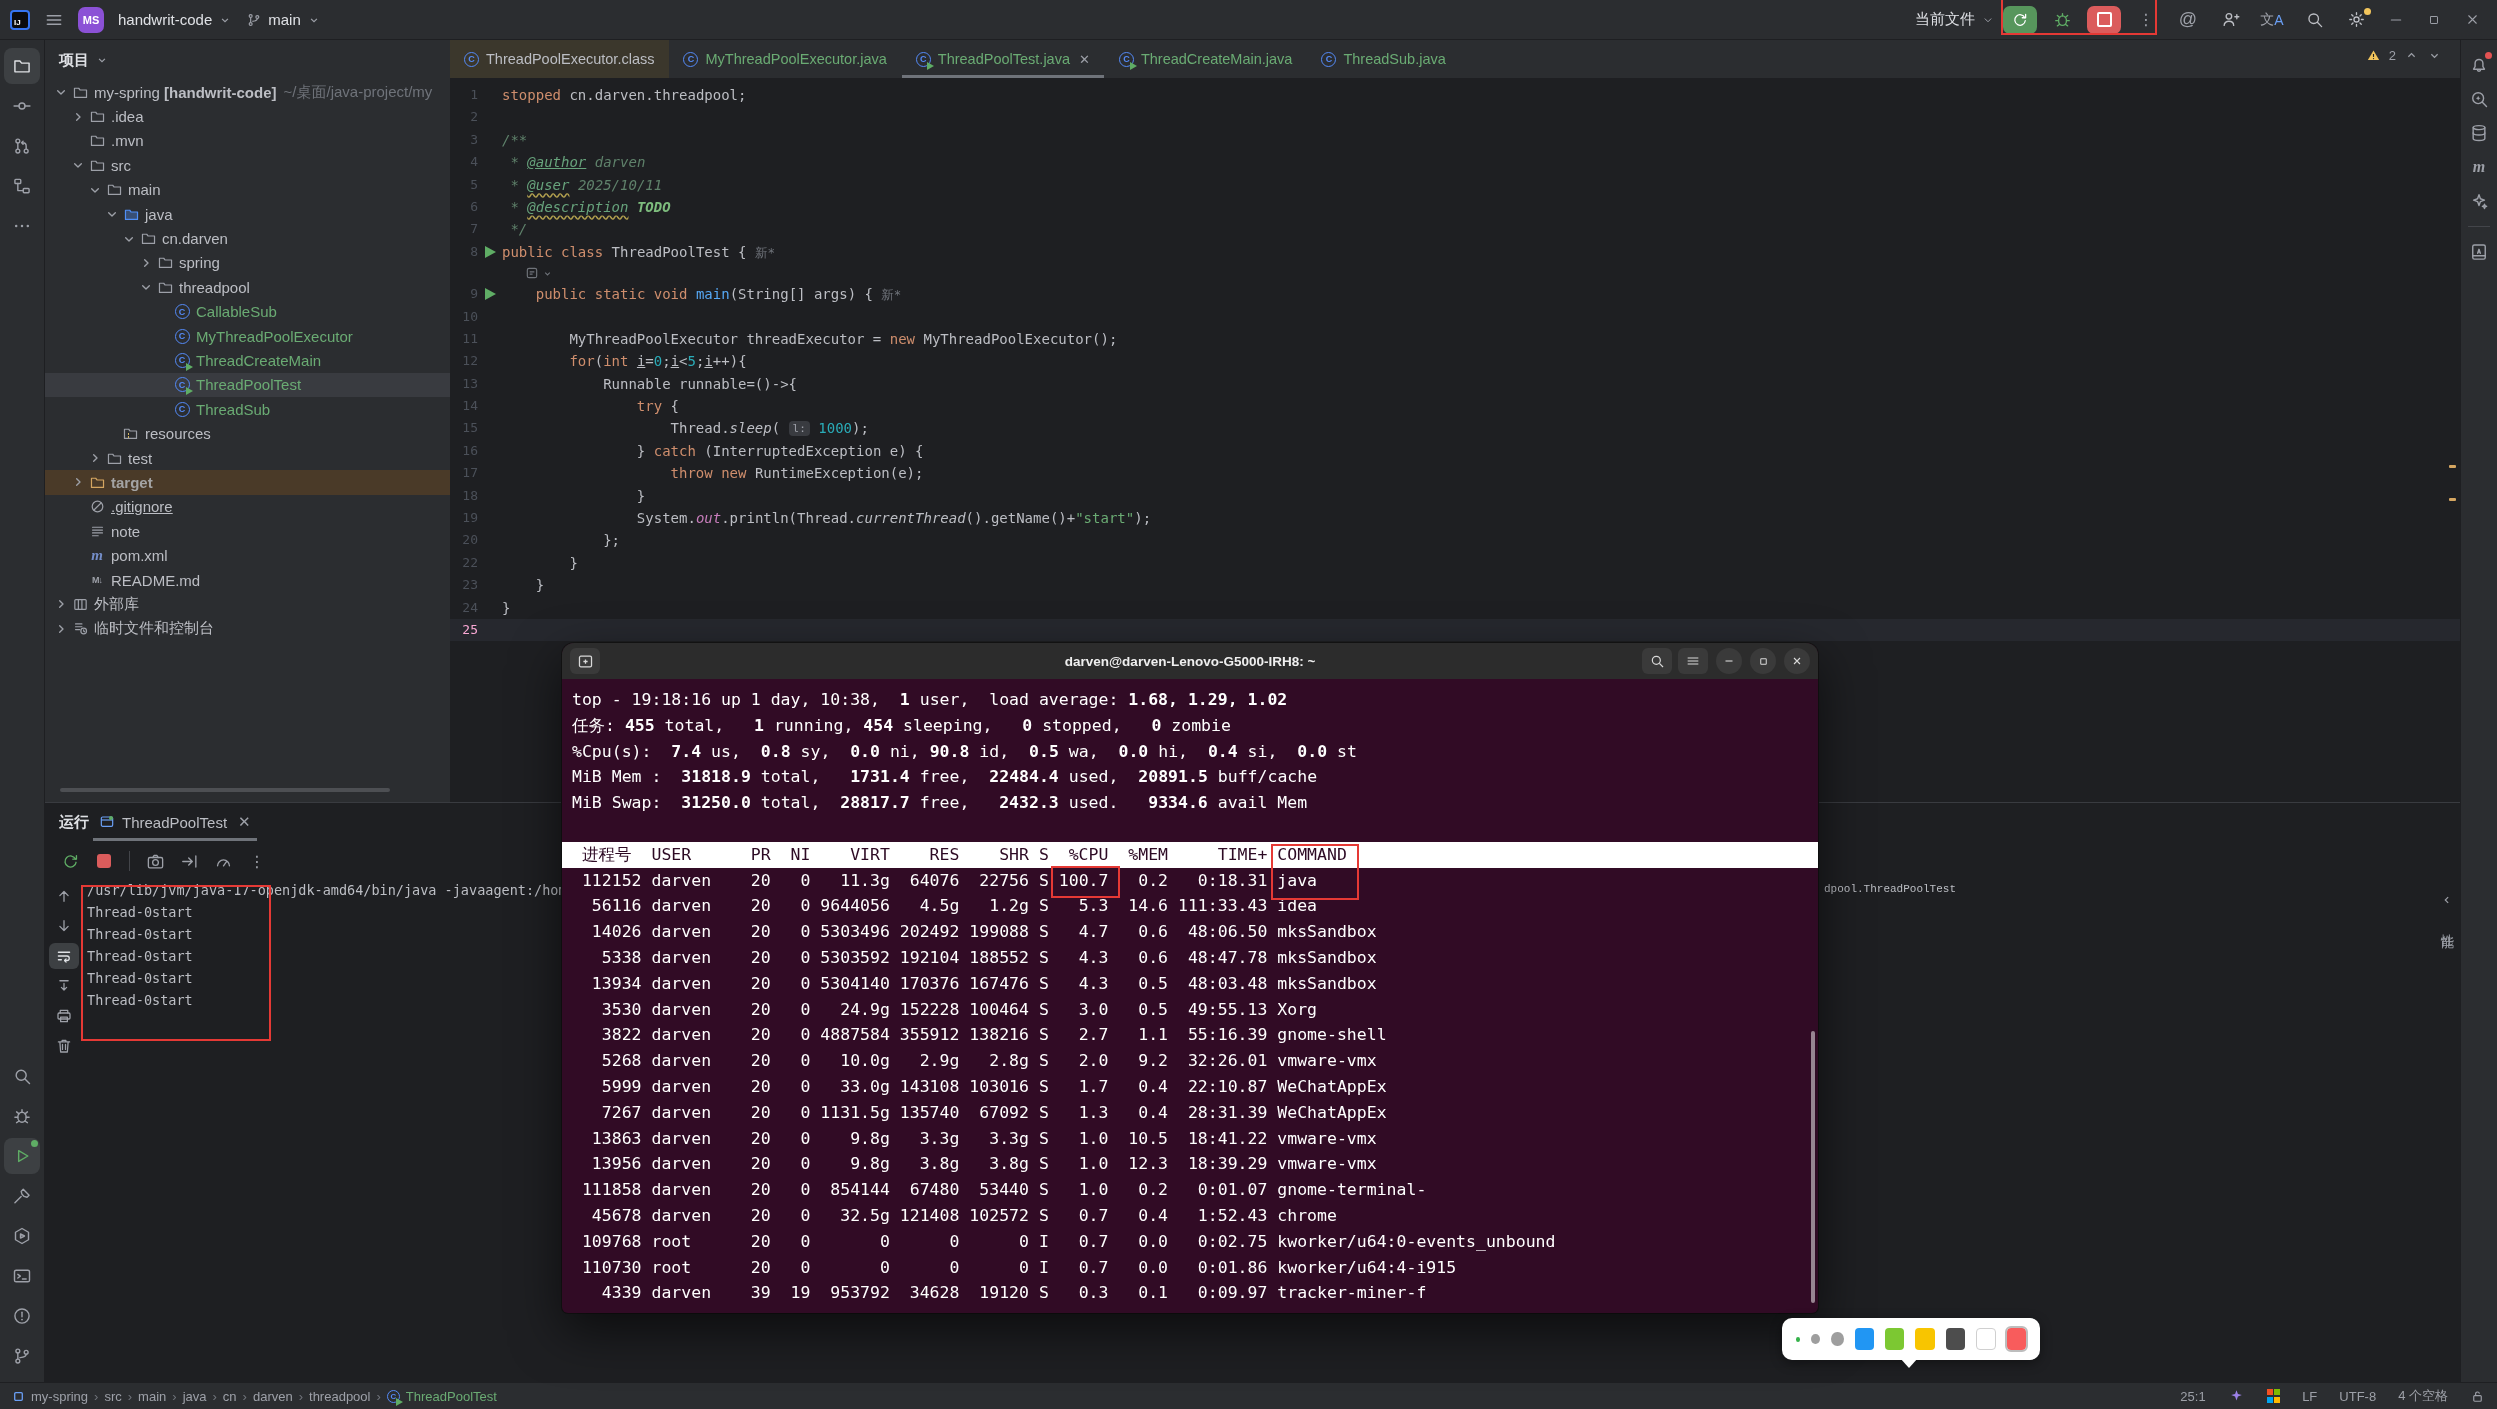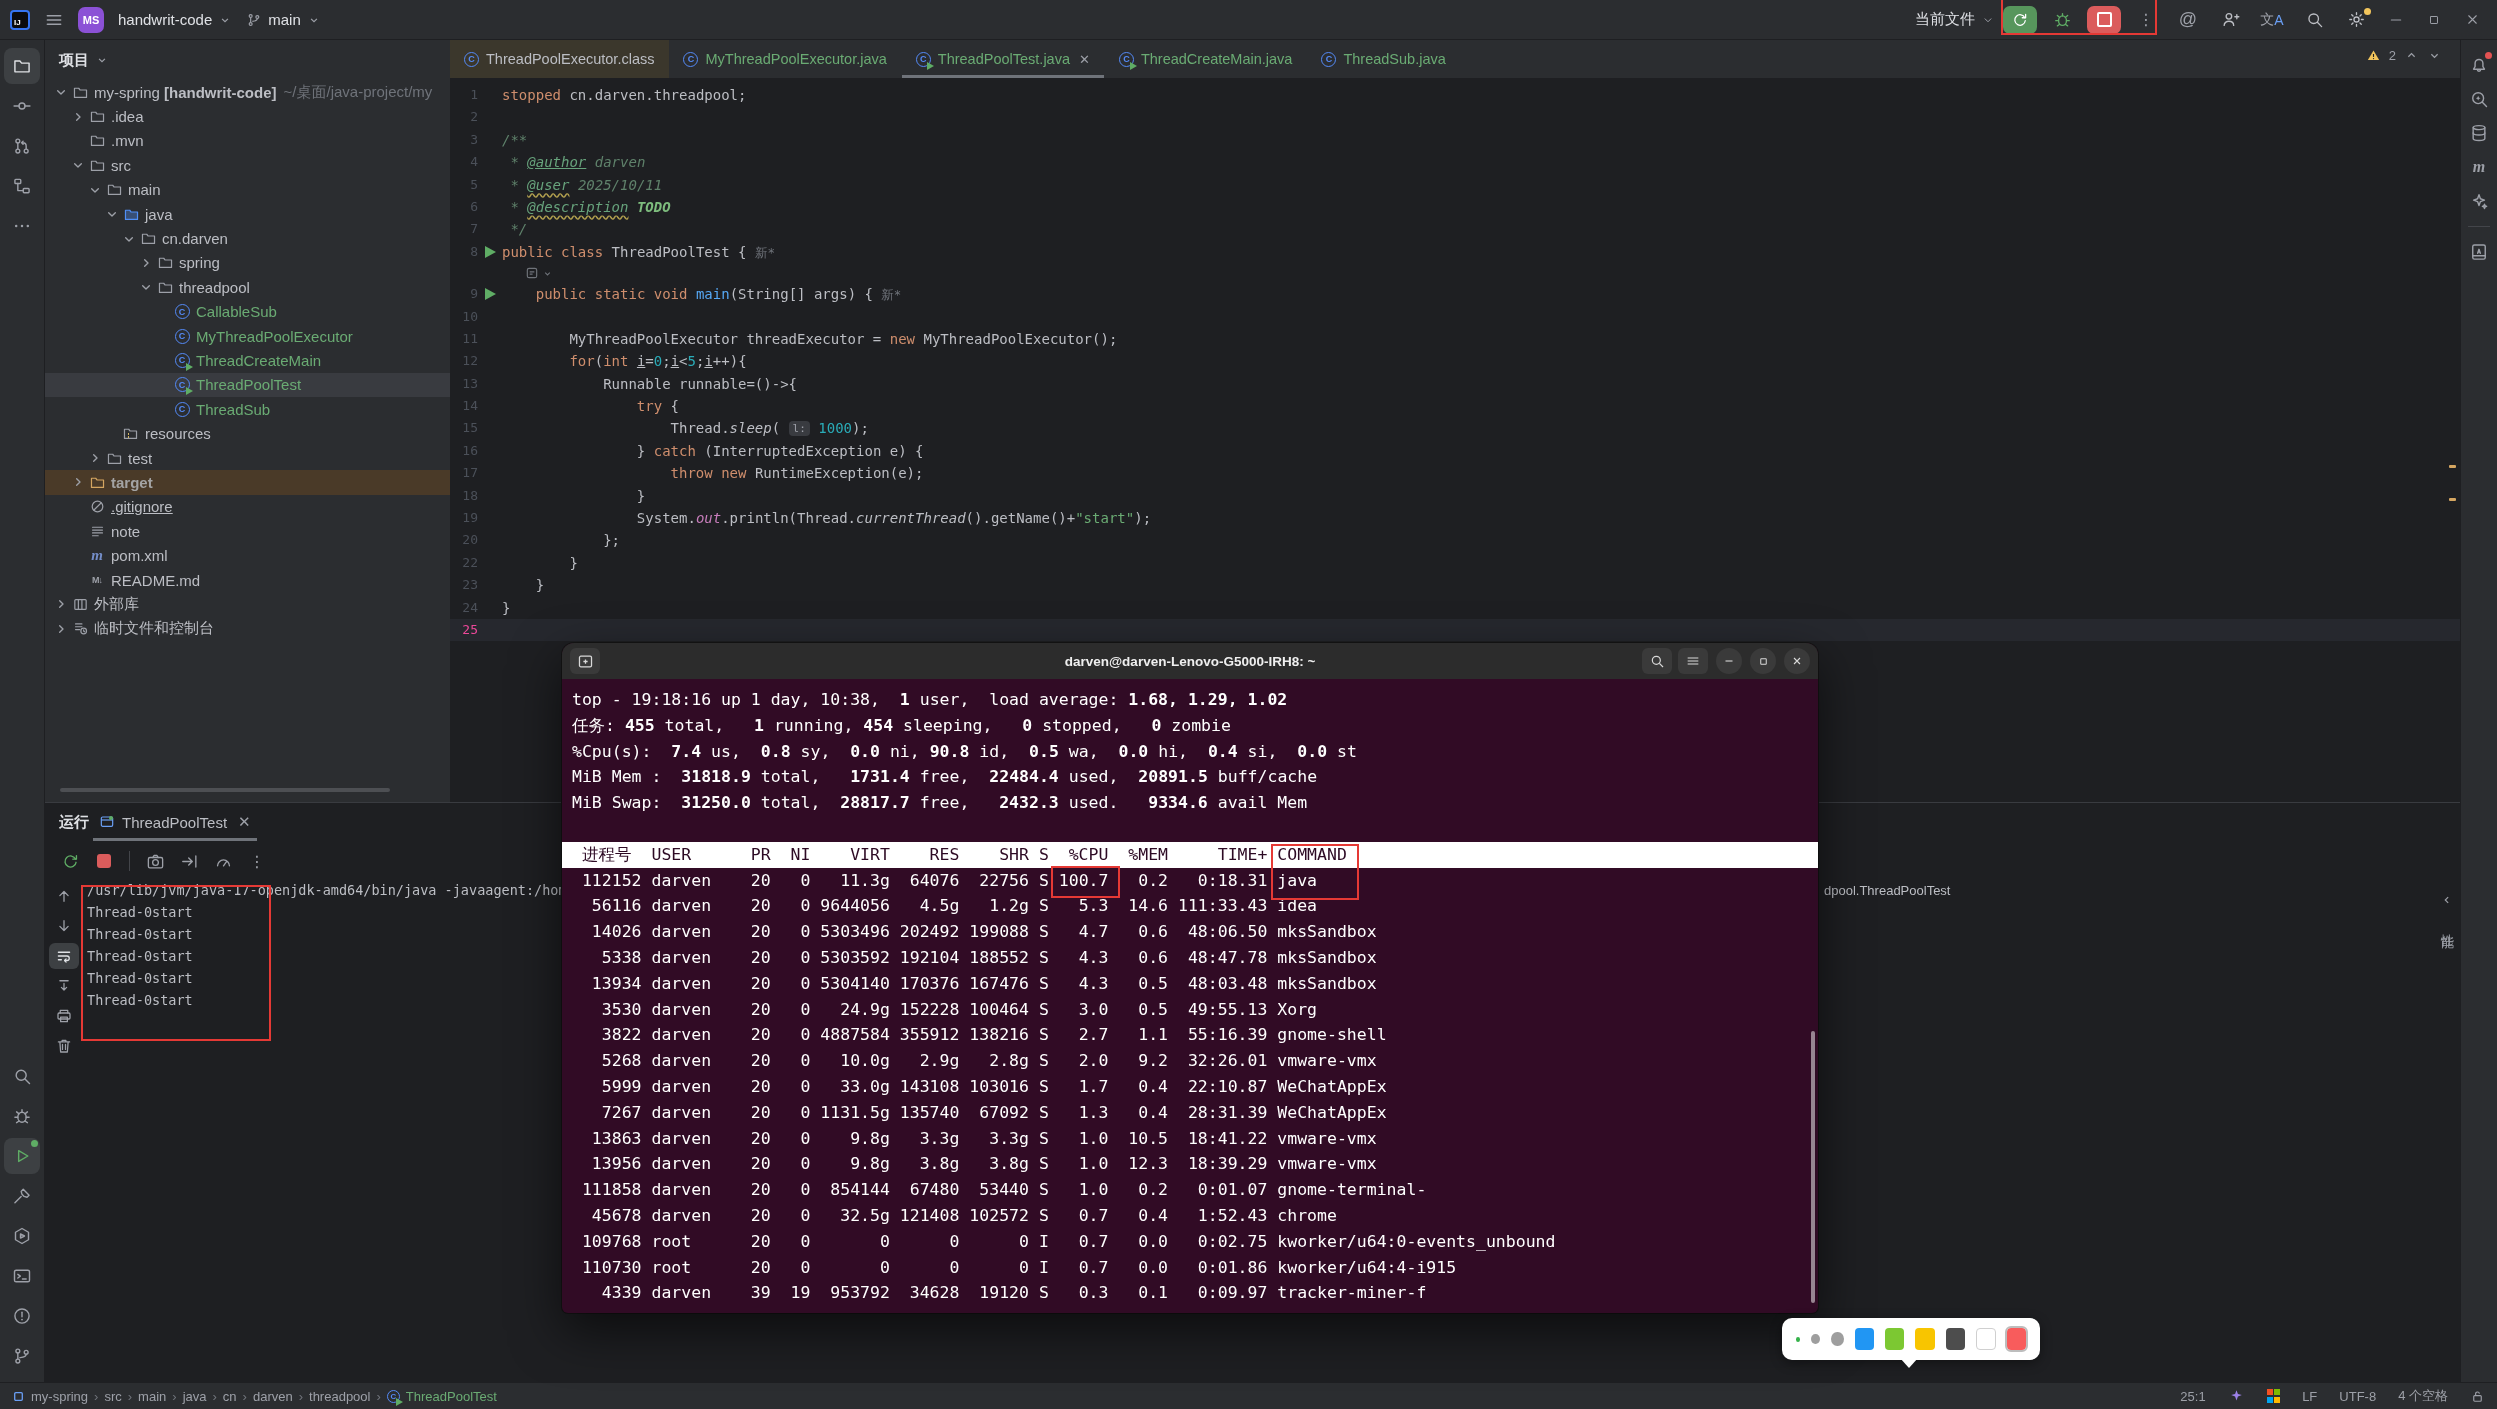--- a/index.html
+++ b/index.html
@@ -74,21 +74,21 @@
   .etab.green{color:#6aab73;}
   .etab.hl{background:#3b372c;}
   .etab.active{box-shadow:inset 0 -3px 0 #6f737a;}
   #inspect-widget{position:absolute;right:18px;top:8px;display:flex;align-items:center;gap:8px;color:#9da0a8;font-size:13px;}
   #inspect-widget .icon{width:15px;height:15px;}
   #code{position:absolute;left:0;top:44px;width:100%;font-family:"DejaVu Sans Mono","Liberation Mono",monospace;
         font-size:14px;}
   .crow{height:22.4px;line-height:22.4px;display:flex;white-space:pre;}
   .crow.cur{background:#26282e;}
   .lnum{width:28px;text-align:right;color:#4b5059;flex:none;font-size:13px;}
-  .crow.cur .lnum{color:#ec4899;}
+  .crow.cur .lnum{color:#f9a8d4;}
   .gut{width:24px;flex:none;display:flex;align-items:center;justify-content:center;}
   .gut .rplay{width:0;height:0;border-left:11px solid #5fad65;border-top:6.5px solid transparent;border-bottom:6.5px solid transparent;}
   .lcode{flex:1;}
   .tok-k{color:#cf8e6d;}
   .tok-d{color:#bcbec4;}
   .tok-c{color:#5f826b;font-style:italic;}
   .tok-ct{color:#67a37c;font-style:italic;text-decoration:underline;}
   .tok-cw{color:#67a37c;font-style:italic;text-decoration:underline wavy #b3a14f;text-underline-offset:3px;}
   .tok-ci{color:#5f826b;font-style:italic;}
   .tok-td{color:#7ebd7e;font-style:italic;font-weight:bold;}
@@ -113,22 +113,22 @@
   #rp-tab .tabx{color:#9da0a8;margin-left:4px;}
   #rp-toolbar{height:40px;display:flex;align-items:center;gap:4px;padding:0 10px;}
   .rp-btn{width:30px;height:28px;border-radius:6px;display:flex;align-items:center;justify-content:center;}
   .rp-sep{width:1px;height:20px;background:#43454a;margin:0 6px;}
   .stop-sq{width:14px;height:14px;border-radius:3px;background:#db5c5c;}
   #rp-gutter{position:absolute;left:0;top:80px;width:38px;display:flex;flex-direction:column;align-items:center;gap:4px;}
   #rp-gutter .strip-btn{width:30px;height:26px;border-radius:6px;margin:0;}
   #console{position:absolute;left:42px;top:76px;right:30px;bottom:0;font-family:"DejaVu Sans Mono","Liberation Mono",monospace;
            font-size:13.5px;line-height:22px;color:#bcbec4;white-space:pre;}
   #console-annotation{position:absolute;left:36px;top:82px;width:186px;height:152px;border:2px solid #e53935;pointer-events:none;}
-  #console-cmd-right{position:absolute;left:1779px;top:80px;font-family:Liberation Sans, sans-serif;
-           font-size:13px;color:#bcbec4;white-space:pre;}
+  #console-cmd-right{position:absolute;left:1779px;top:80px;font-family:Liberation Mono, monospace;
+           font-size:11px;color:#bcbec4;white-space:pre;}
   #perf-tab{position:absolute;right:4px;top:90px;display:flex;flex-direction:column;align-items:center;gap:16px;color:#9da0a8;}
   #perf-tab .vert{writing-mode:vertical-rl;font-size:13px;letter-spacing:2px;}
 
   
   #statusbar{left:0;top:1382px;width:2497px;height:27px;background:#2b2d30;border-top:1px solid #1e1f22;
              display:flex;align-items:center;padding:0 12px;box-sizing:border-box;font-size:13px;color:#9da0a8;gap:6px;}
   #crumbs{display:flex;align-items:center;gap:6px;}
   .crumb-sep{color:#6f737a;}
   #crumbs .classicon{width:13px;height:13px;font-size:8px;}
   #sb-right{margin-left:auto;display:flex;align-items:center;gap:22px;}

